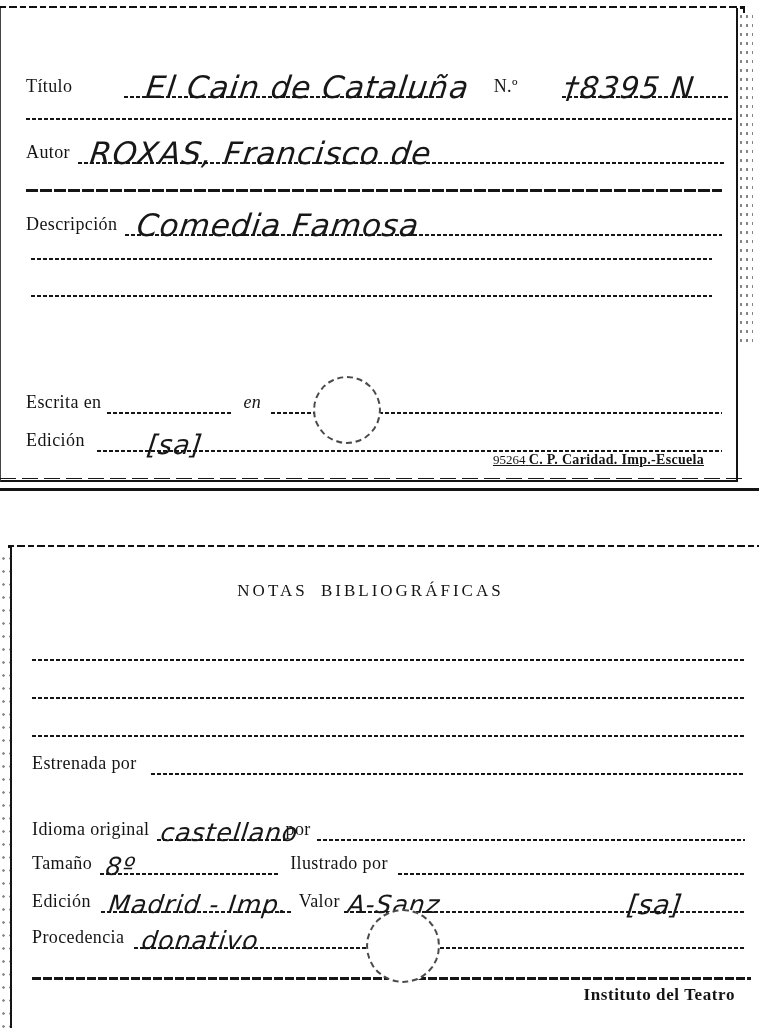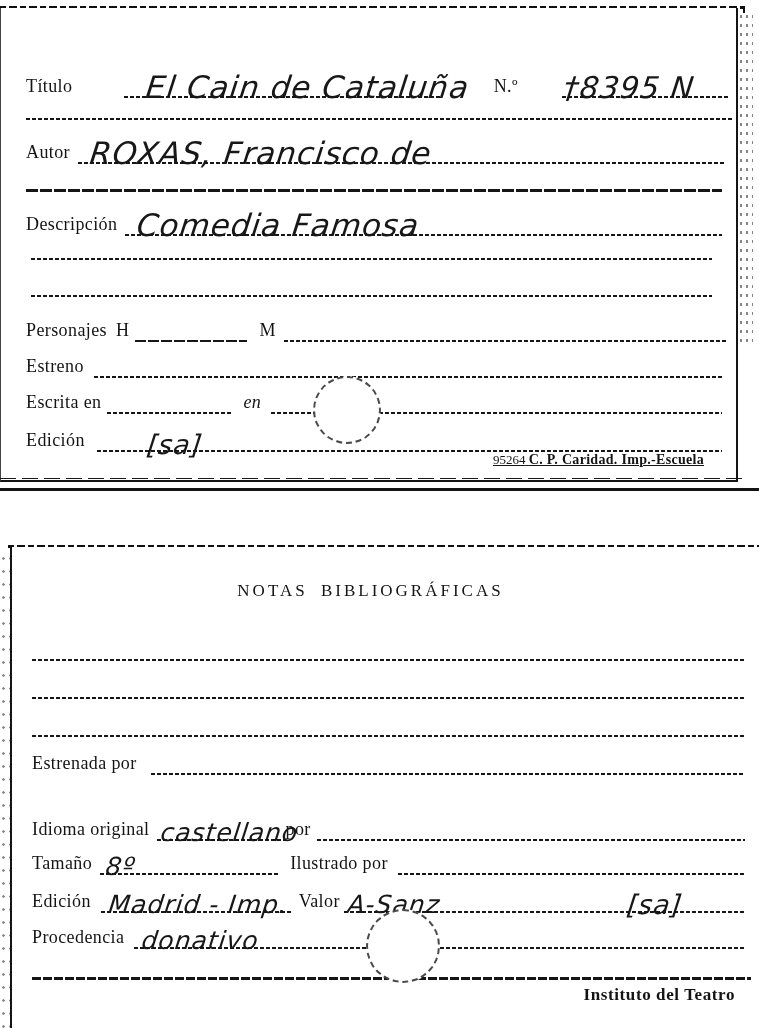--- a/index.html
+++ b/index.html
@@ -96,32 +96,21 @@
   <div class="frow" style="left:25px;right:14px;top:176px;height:52px;">
     <span class="lbl">Descripción</span>
     <span class="fill" style="margin-left:8px;">
       <span class="hw hw-xl">Comedia Famosa</span>
     </span>
   </div>
 
   <div class="sep" style="left:30px;right:24px;top:250px;"></div>
   <div class="sep" style="left:30px;right:24px;top:287px;"></div>
 
-  <div class="frow" style="left:25px;right:10px;top:300px;height:34px;">
-    <span class="lbl">Personajes</span>
-    <span class="lbl" style="margin-left:9px;">H</span>
-    <span class="fill fixed solidish" style="width:112px;margin-left:6px;"></span>
-    <span class="lbl" style="margin:0 8px 0 12px;">M</span>
-    <span class="fill"></span>
-  </div>
 
-  <div class="frow" style="left:25px;right:14px;top:336px;height:34px;">
-    <span class="lbl">Estreno</span>
-    <span class="fill" style="margin-left:10px;"></span>
-  </div>
 
   <div class="frow" style="left:25px;right:14px;top:372px;height:34px;">
     <span class="lbl">Escrita en</span>
     <span class="fill fixed" style="width:126px;margin-left:6px;"></span>
     <span class="lbl" style="margin:0 10px;font-style:italic;">en</span>
     <span class="fill"></span>
   </div>
 
   <div class="frow" style="left:25px;right:14px;top:408px;height:36px;">
     <span class="lbl">Edición</span>

